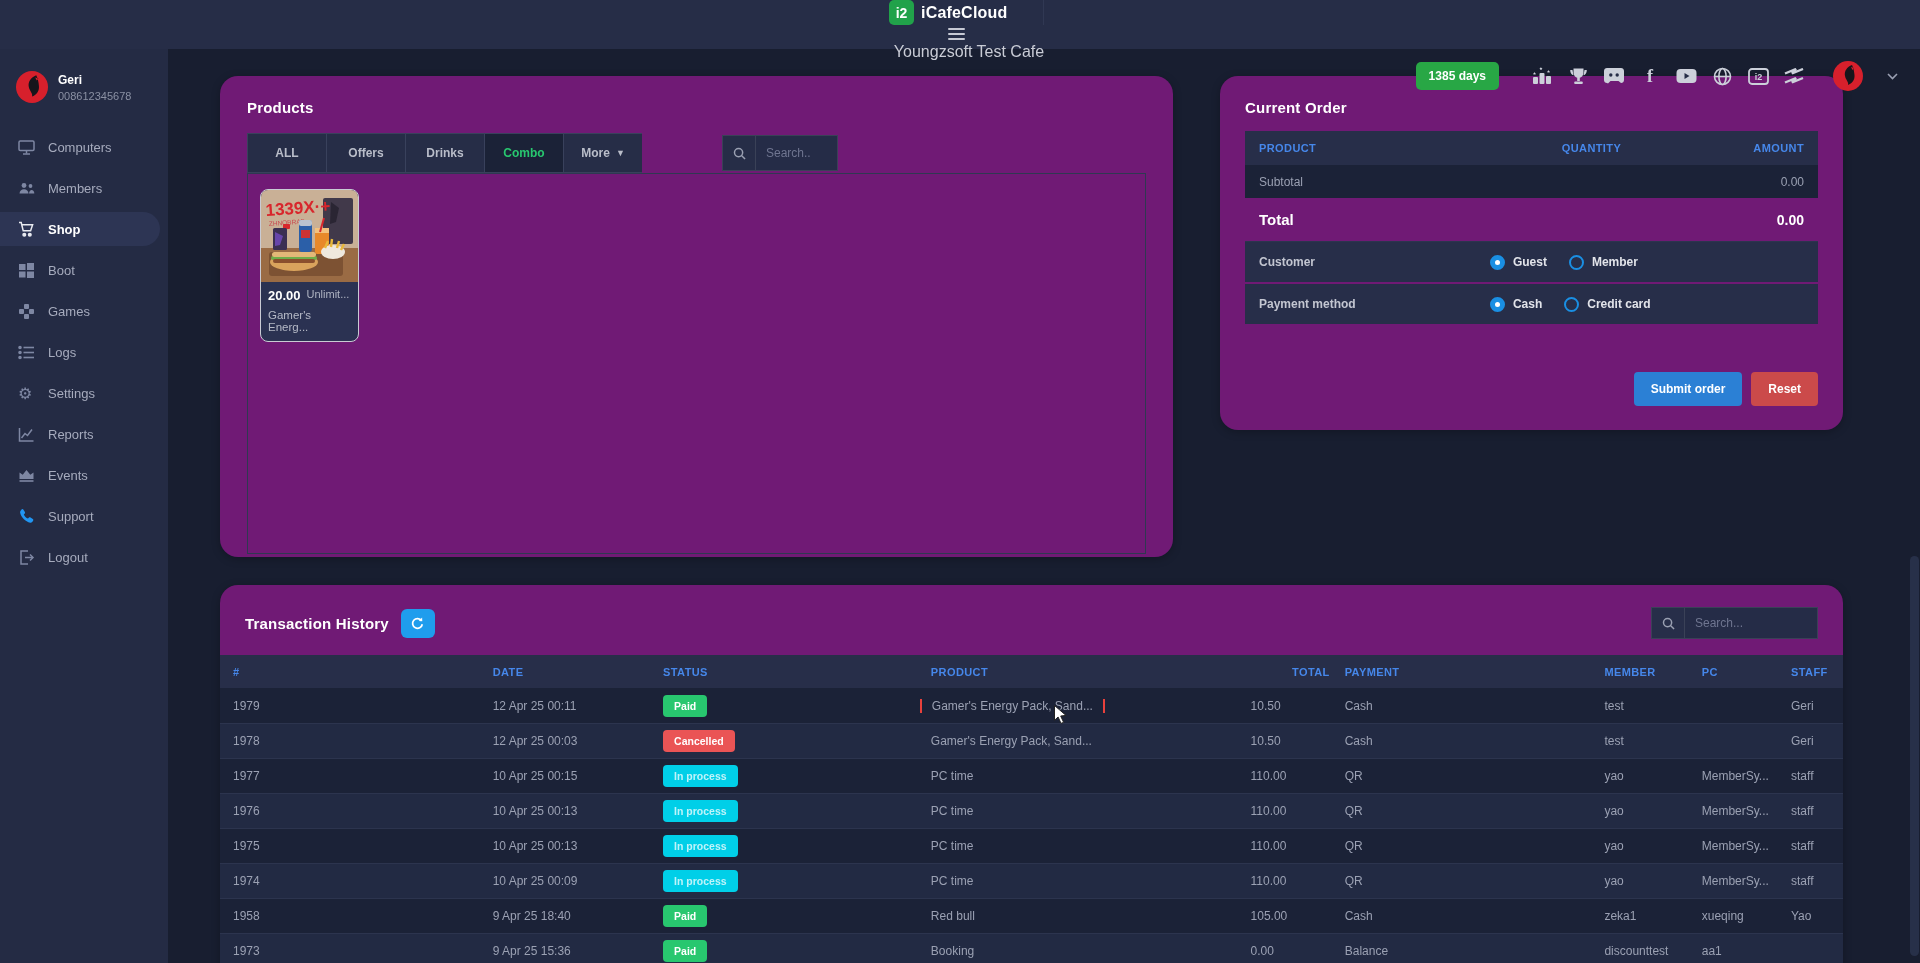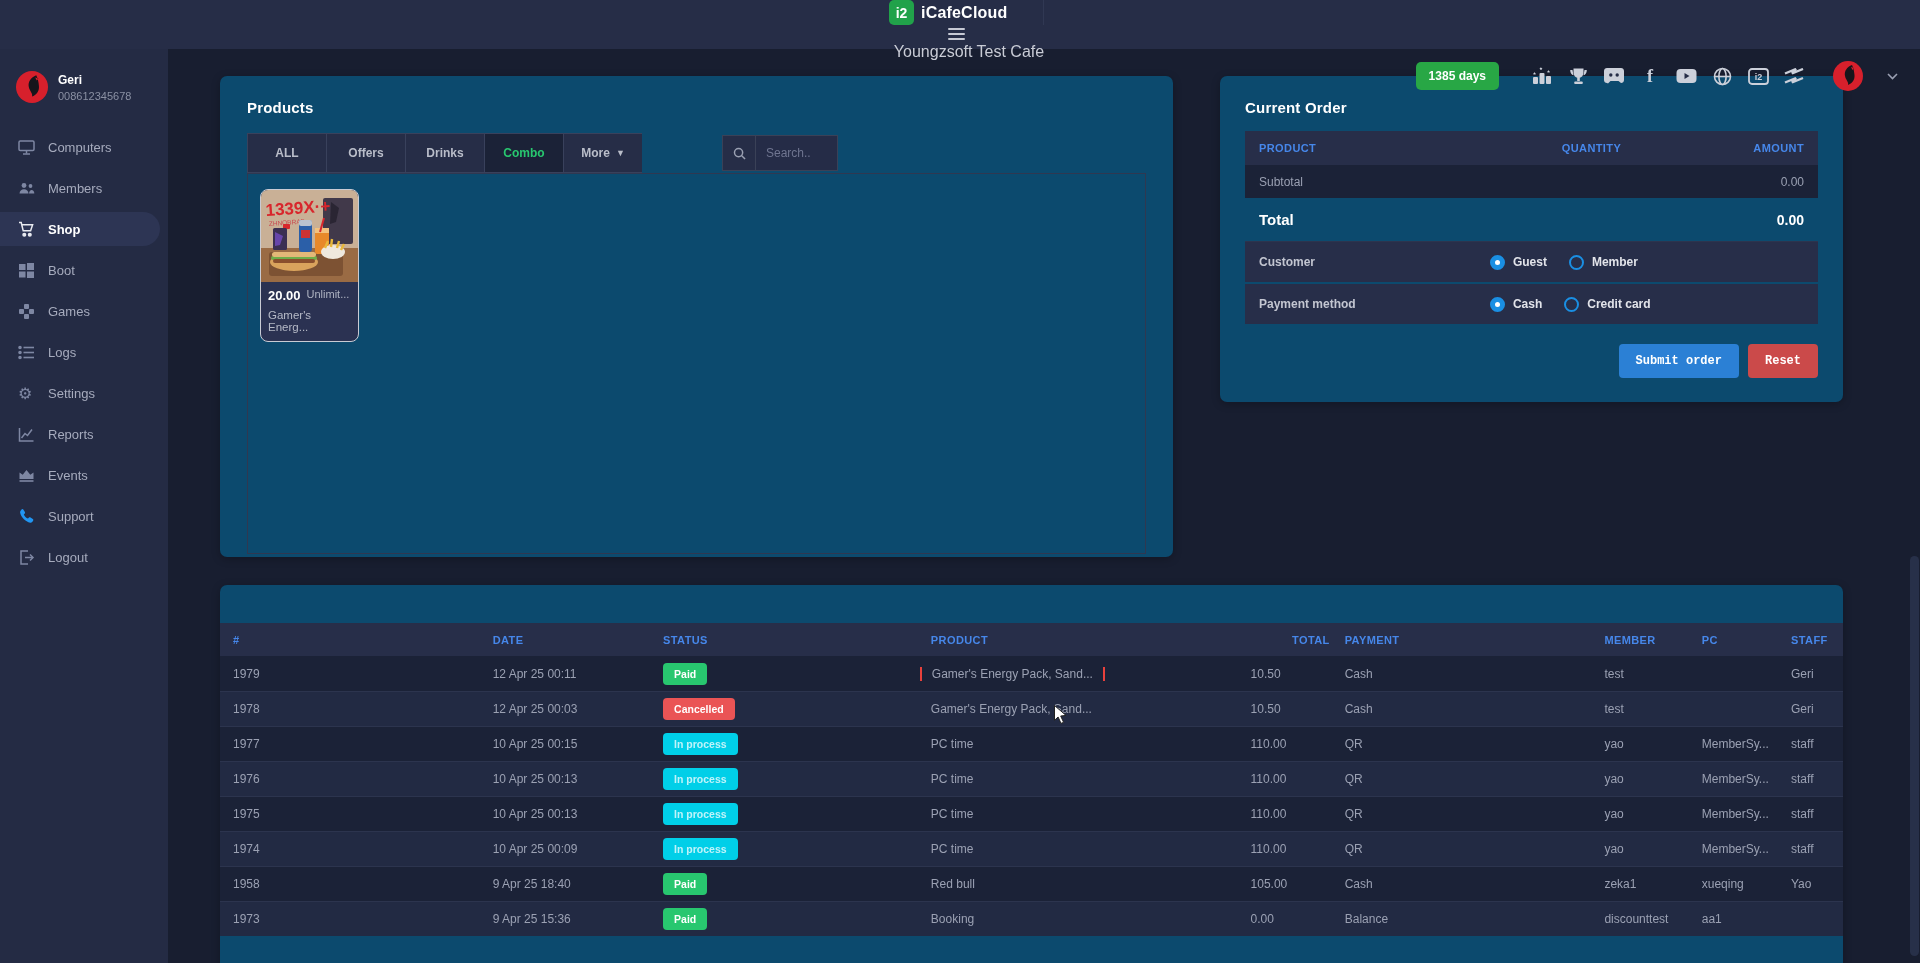--- a/index.html
+++ b/index.html
@@ -47,21 +47,21 @@
   }
   .nav-item .ic { width:17px; height:17px; color:#7e87a3; flex:0 0 auto; }
   .nav-item.active { background:#2d3554; color:#fff; font-weight:bold; }
   .nav-item.active .ic { color:#e8eaf0; }
   .ic-phone { color:#2196f3 !important; }
   .gear-glyph { font-size:16px; line-height:17px; }
 
   
   .main { position:absolute; left:168px; top:49px; right:0; bottom:0; padding:27px 77px 0 52px; overflow:hidden; }
   .row1 { display:flex; gap:47px; align-items:flex-start; }
-  .panel { background:#0c4a6e; border-radius:7px; box-shadow:0 2px 8px rgba(0,0,0,.25); }
+  .panel { background:#701a75; border-radius:18px; box-shadow:0 2px 8px rgba(0,0,0,.25); }
   .panel-title { color:#fff; font-weight:bold; font-size:15px; letter-spacing:.2px; }
 
   
   .products-panel { width:953px; height:481px; padding:23px 27px; }
   .tabs-row { display:flex; margin-top:17px; }
   .tab {
     min-width:79px; height:40px; display:flex; align-items:center; justify-content:center;
     background:#262d47; border:1px solid #39415c; border-right:none;
     color:#b9bdc9; font-size:12px; font-weight:bold; cursor:pointer; padding:13px 16px; gap:6px;
   }
@@ -99,21 +99,21 @@
   .o-total .lbl { font-size:15px; font-weight:bold; color:#fff; }
   .o-total .val { font-size:14px; font-weight:bold; color:#fff; }
   .o-opt { background:#272e49; height:40px; padding:0 14px; margin-bottom:2px; font-size:12px; }
   .o-opt .olbl { font-weight:bold; color:#c3c6d1; }
   .radio-group { flex:1; display:flex; gap:22px; padding-left:2px; }
   .radio { display:flex; align-items:center; gap:8px; cursor:pointer; color:#e2e4ea; font-weight:bold; font-size:12px; }
   .rb { width:15px; height:15px; border-radius:50%; border:2px solid #1a8fe3; position:relative; flex:0 0 auto; }
   .rb.checked { background:#1a8fe3; }
   .rb.checked::after { content:''; position:absolute; width:5px; height:5px; border-radius:50%; background:#fff; top:3px; left:3px; }
   .o-buttons { display:flex; justify-content:flex-end; gap:9px; margin-top:20px; }
-  .btn { border:none; border-radius:4px; color:#fff; font-weight:bold; font-size:12px; padding:10px 17px; cursor:pointer; font-family:Liberation Mono, monospace; }
+  .btn { border:none; border-radius:4px; color:#fff; font-weight:bold; font-size:12px; padding:10px 17px; cursor:pointer; font-family:Liberation Sans, sans-serif;margin-top:28px; }
   .btn-submit { background:#2b80d5; }
   .btn-reset { background:#cb4a4a; }
 
   
   .trans-panel { margin-top:28px; height:480px; padding:22px 0 0; }
   .t-head-row { display:flex; align-items:center; padding:0 25px; }
   .refresh-btn { width:34px; height:29px; background:#1f9ded; border:none; border-radius:6px; margin-left:12px; display:flex; align-items:center; justify-content:center; cursor:pointer; }
   .t-search { display:flex; margin-left:auto; height:32px; }
   .t-search .search-icbox { background:#272e49; }
   .t-search input { width:133px; background:#252c47; }
@@ -458,20 +458,38 @@
         </span>
       </div>
       <div class="o-buttons">
         <button class="btn btn-submit">Submit order</button>
         <button class="btn btn-reset">Reset</button>
       </div>
     </section>
   </div>
 
   <section class="panel trans-panel">
+    <div class="t-head-row">
+      <h2 class="panel-title">Transaction History</h2>
+      <button class="refresh-btn">
+        <svg width="15" height="15" viewBox="0 0 16 16">
+            <path d="M13.1 8.8A5.2 5.2 0 1 1 12.3 5" fill="none" stroke="#fff" stroke-width="1.9"></path>
+            <path d="M12.9 1.6l.2 4-3.8-.3z" fill="#fff"></path>
+          </svg>
+      </button>
+      <div class="t-search">
+        <span class="search-icbox">
+          <svg width="13" height="13" viewBox="0 0 14 14" fill="none" stroke="currentColor" stroke-width="1.6">
+              <circle cx="6" cy="6" r="4.4"></circle>
+              <line x1="9.4" y1="9.4" x2="13" y2="13"></line>
+            </svg>
+        </span>
+        <input type="text" placeholder="Search..." style="">
+      </div>
+    </div>
 
     <div class="t-grid t-header">
       <span>#</span>
       <span>DATE</span>
       <span>STATUS</span>
       <span>PRODUCT</span>
       <span class="col-total">TOTAL</span>
       <span>PAYMENT</span>
       <span>MEMBER</span>
       <span>PC</span>

